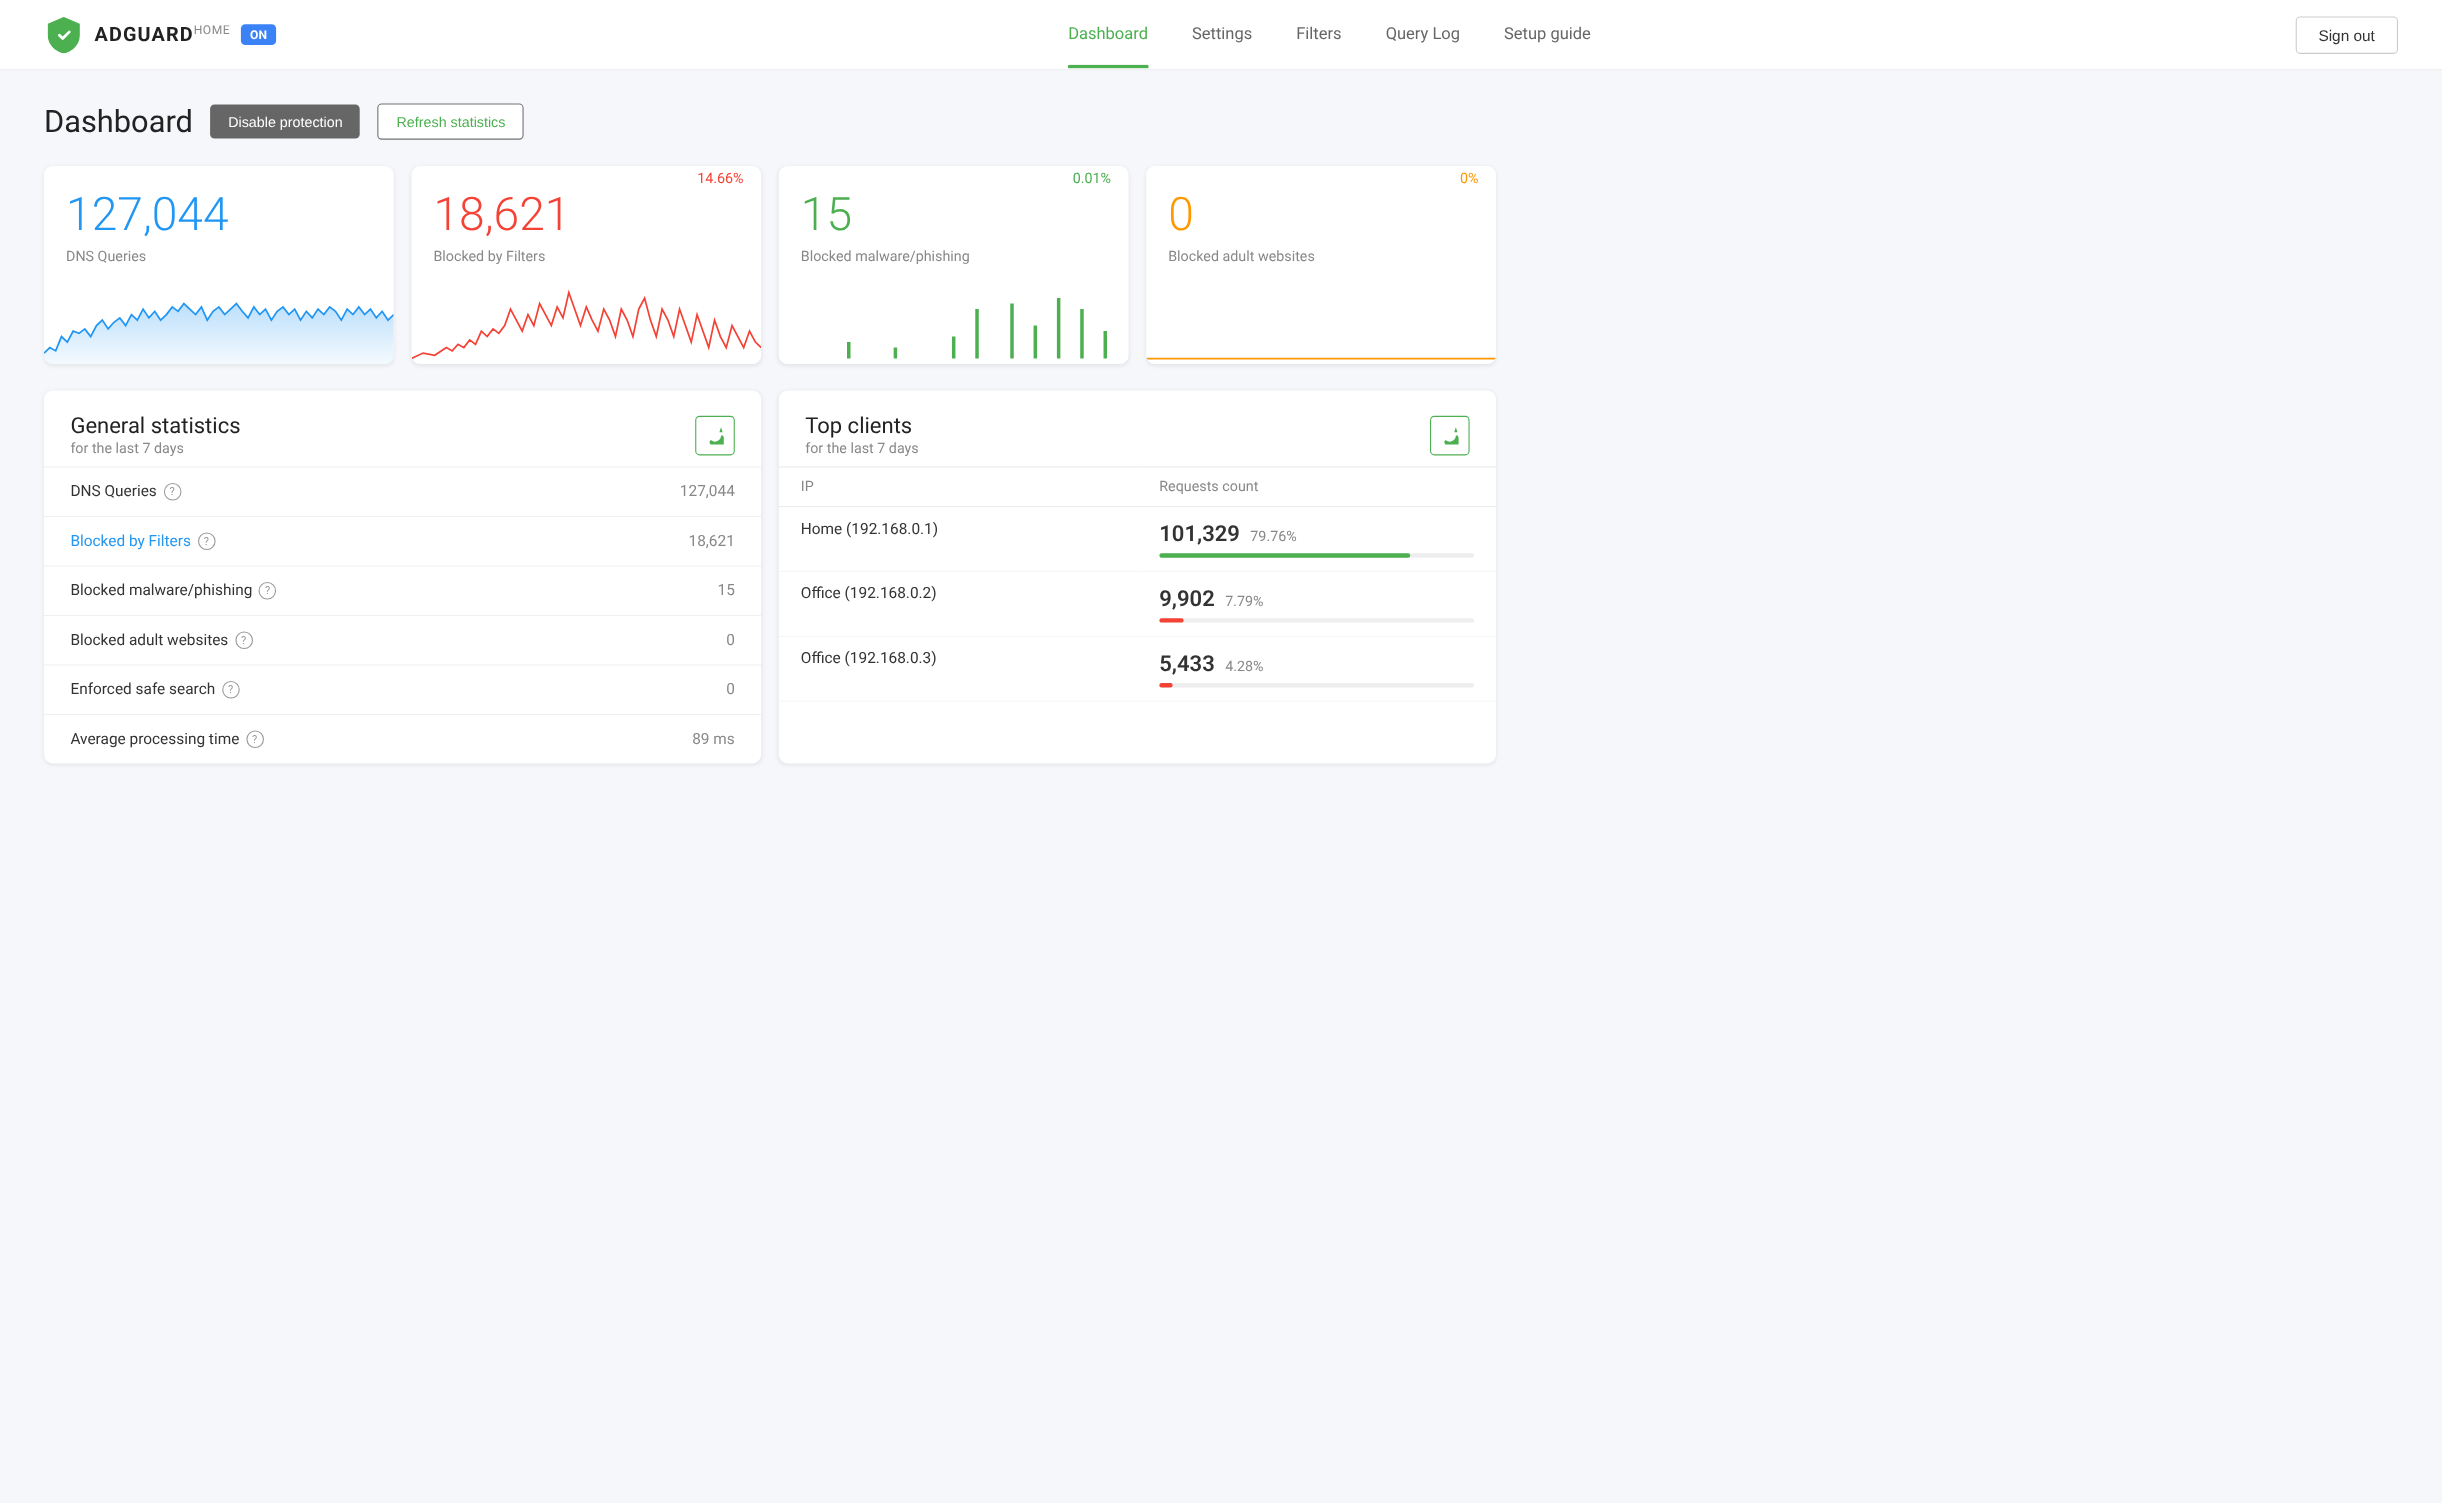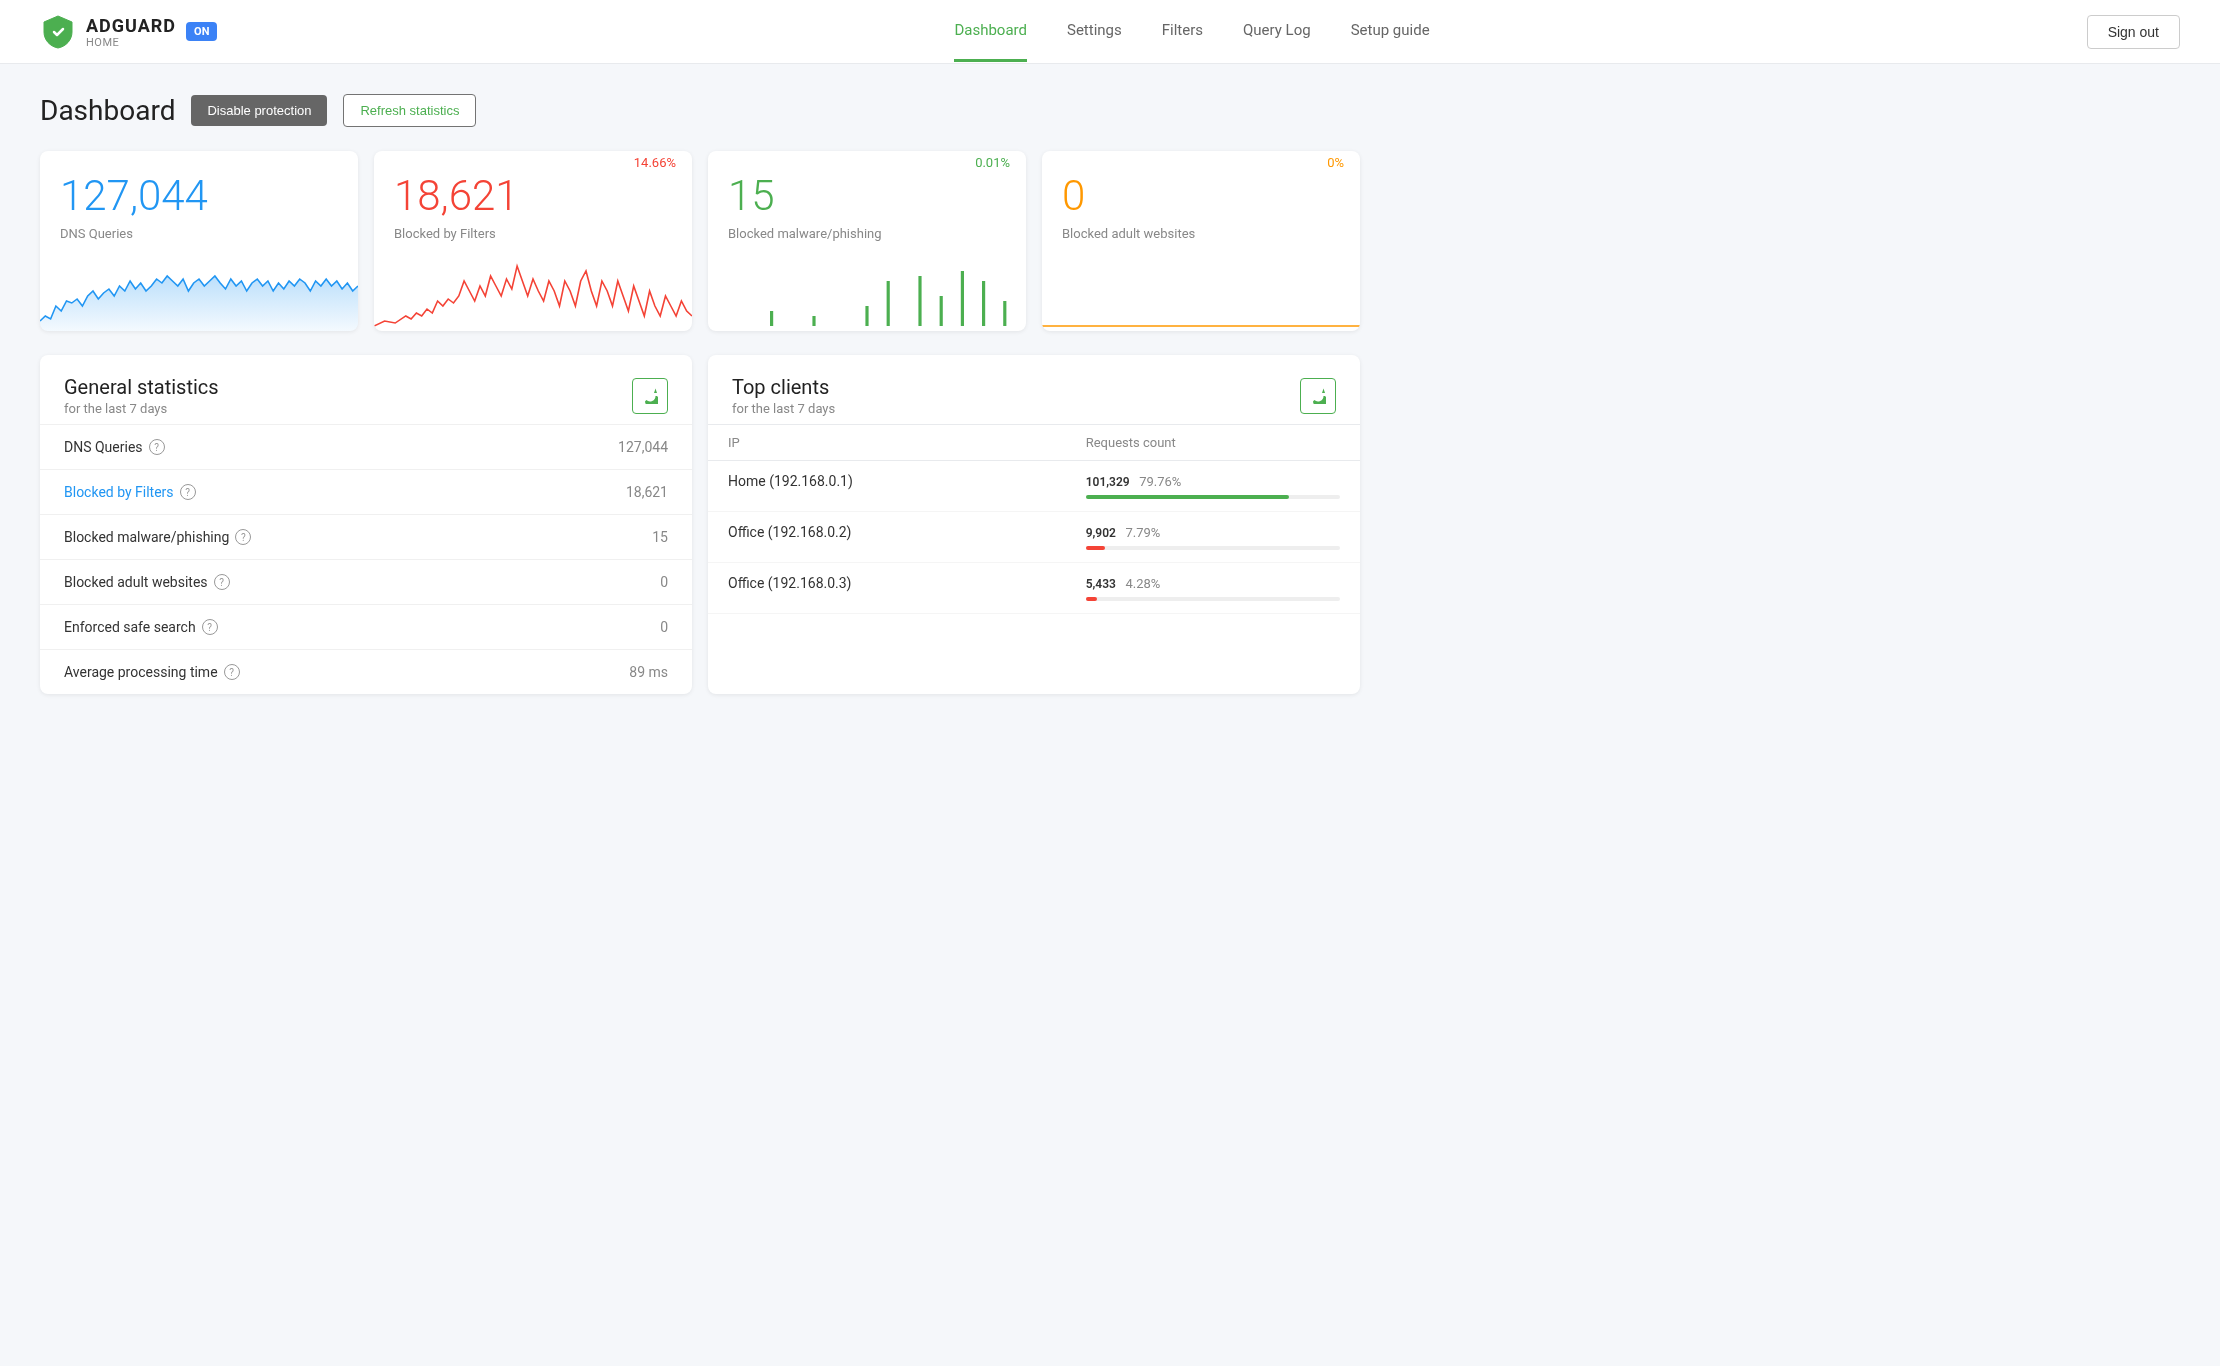--- a/index.html
+++ b/index.html
@@ -2,21 +2,21 @@
 <html><head>
   <meta charset="utf-8">
   <style>
     * { box-sizing: border-box; margin: 0; padding: 0; }
     body { font-family: -apple-system, BlinkMacSystemFont, 'Segoe UI', Roboto, sans-serif; background: #f5f7fa; color: #333; font-size: 14px; }
 
     
     .navbar { background: #fff; border-bottom: 1px solid #e8eaed; display: flex; align-items: center; padding: 0 40px; height: 64px; position: relative; }
     .logo { display: flex; align-items: center; gap: 10px; margin-right: 80px; }
     .logo-icon { width: 36px; height: 36px; }
-    .logo-text { display: flex; flex-direction: column; }
+    .logo-text { display: flex; flex-direction: row; }
     .logo-text .brand { font-size: 18px; font-weight: 700; color: #222; letter-spacing: 1px; }
     .logo-text .sub { font-size: 11px; color: #888; letter-spacing: 0.5px; }
     .badge-on { background: #3b82f6; color: #fff; font-size: 11px; font-weight: 700; padding: 3px 8px; border-radius: 4px; }
     .nav-links { display: flex; gap: 40px; flex: 1; justify-content: center; }
     .nav-link { font-size: 15px; color: #666; text-decoration: none; padding: 20px 0; cursor: pointer; border-bottom: 3px solid transparent; }
     .nav-link.active { color: #4caf50; border-bottom-color: #4caf50; }
     .nav-right { margin-left: auto; }
     .sign-out-btn { border: 1px solid #ccc; background: #fff; padding: 8px 20px; border-radius: 4px; font-size: 14px; color: #333; cursor: pointer; }
 
     
@@ -52,21 +52,21 @@
     .stat-row-label { color: #333; font-size: 14px; display: flex; align-items: center; gap: 6px; }
     .stat-row-label.blue { color: #2196f3; }
     .help-icon { width: 16px; height: 16px; border: 1.5px solid #999; border-radius: 50%; display: inline-flex; align-items: center; justify-content: center; font-size: 10px; color: #999; cursor: pointer; flex-shrink: 0; }
 
     
     .clients-table { width: 100%; border-collapse: collapse; }
     .clients-table th { padding: 10px 20px; font-size: 13px; color: #888; font-weight: 400; border-top: 1px solid #e8eaed; border-bottom: 1px solid #e8eaed; text-align: left; }
     .clients-table th:last-child { text-align: left; }
     .clients-table td { padding: 12px 20px; border-bottom: 1px solid #f5f5f5; vertical-align: top; }
     .client-name { font-size: 14px; color: #333; }
-    .client-count { font-size: 12px; font-weight: 600; color: #333; }
+    .client-count { font-size: 20px; font-weight: 600; color: #333; }
     .client-pct { font-size: 13px; color: #888; margin-left: 6px; }
     .bar-track { height: 4px; background: #eee; border-radius: 2px; margin-top: 6px; width: 100%; }
     .bar-fill { height: 4px; border-radius: 2px; }
     .bar-green { background: #4caf50; }
     .bar-red { background: #f44336; }
 
     
     svg { display: block; }
   </style>
 </head>

